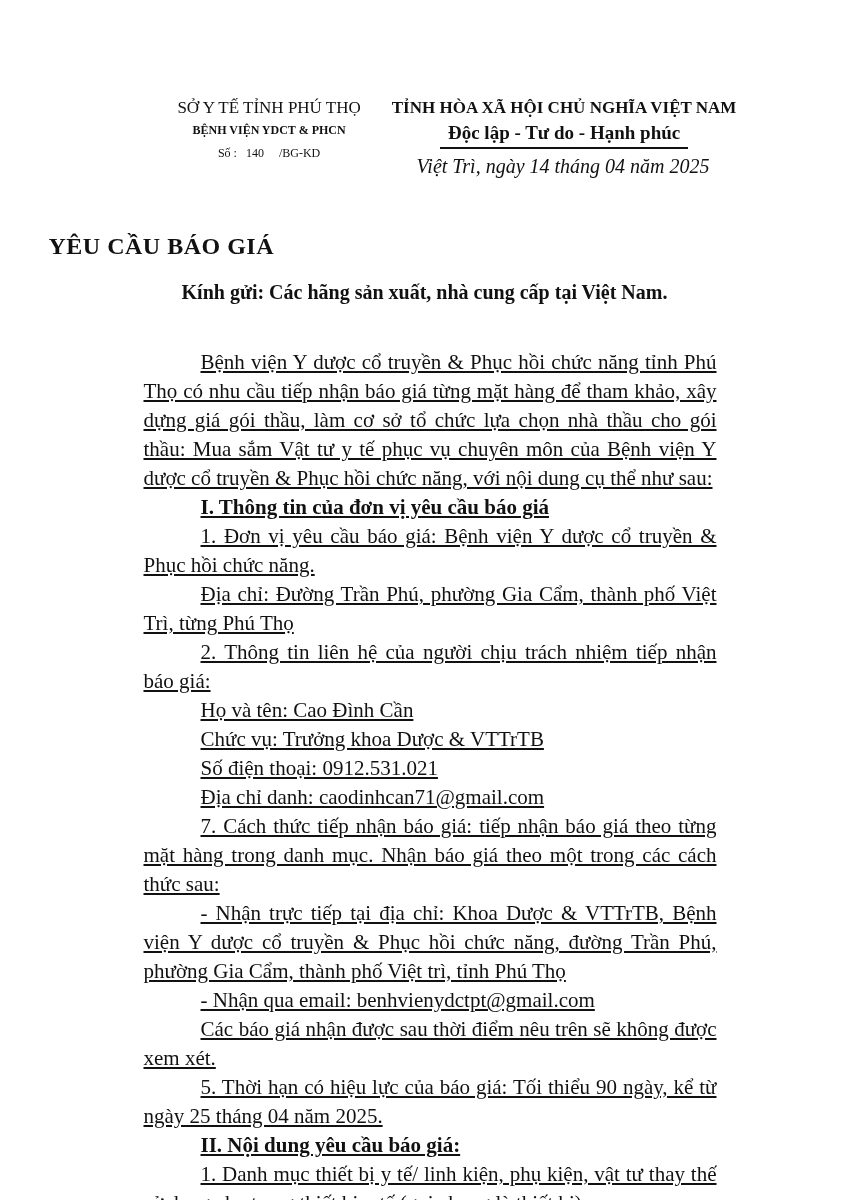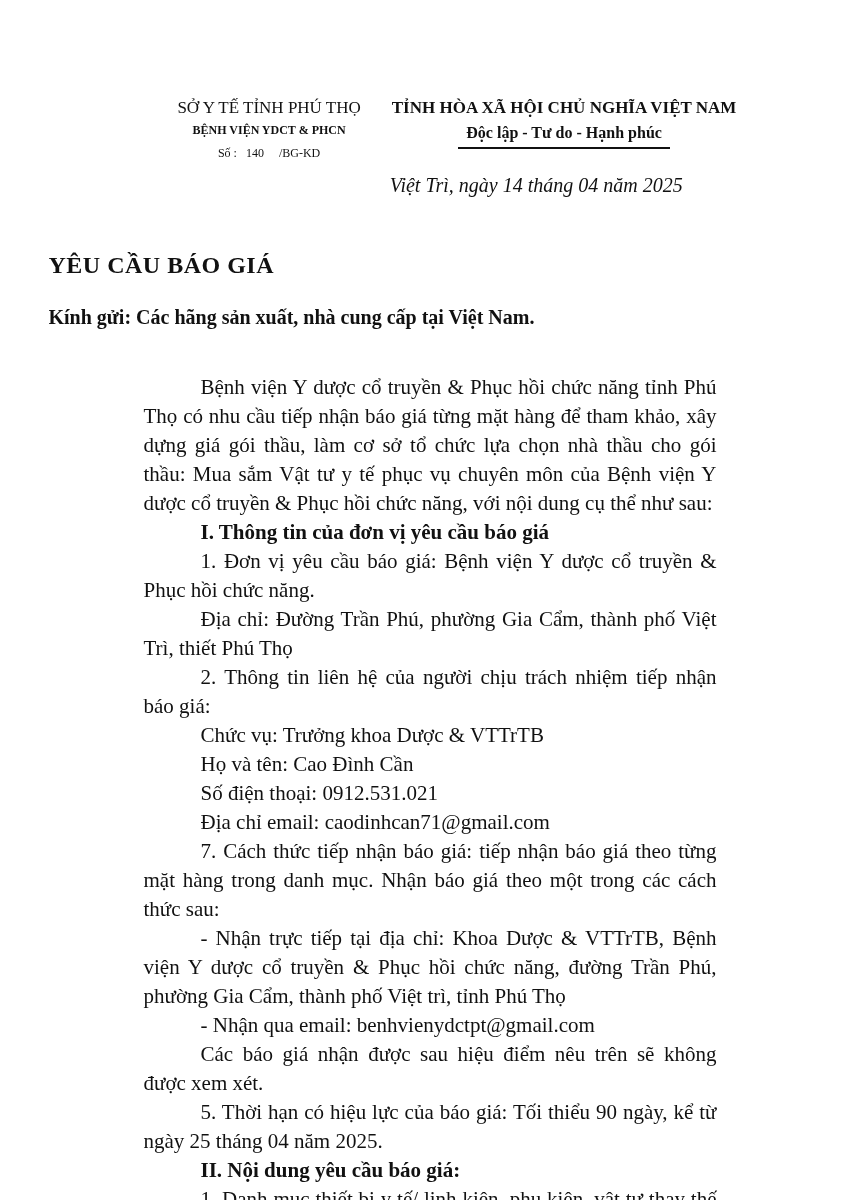--- a/index.html
+++ b/index.html
@@ -37,59 +37,61 @@
   }
   .h-line {
     font-size: 12px;
     line-height: 23px;
     white-space: pre;
   }
   .h-line.small { font-size: 17px; }
   .bold { font-weight: bold; }
   .motto {
     display: inline-block;
-    font-size: 16px;
+    font-size: 19px;
     line-height: 25px;
     border-bottom: 2px solid #111111;
     padding: 0 8px 2px 8px;
     margin-top: 1px;
   }
   .dateline {
-    margin-top: 25px;
+    margin-top: 6px;
     font-style: italic;
     font-size: 20px;
-    text-align: left;
+    text-align: center;
     padding-right: 2px;
     white-space: pre;
   }
   
   .title {
     margin: 55px 0 0 0;
     text-align: left;
     font-size: 24px;
     font-weight: bold;
     letter-spacing: 0.5px;
   }
   .salutation {
-    margin-top: 27px;
+    margin-top: 21px;
+    text-align: center;
     font-size: 20px;
     font-weight: bold;
   }
   
   .doc-body {
     margin-top: 44px;
     padding: 0 84px 0 95px;
     box-sizing: border-box;
   }
   .para {
     margin: 0;
     font-size: 21px;
     line-height: 29px;
     text-align: justify;
     text-indent: 57px;
+    text-decoration: underline;
   }
 </style>
 </head>
 <body>
 
 <div class="page">
 
   <div class="header">
     <div class="header-left">
       <div class="h-line small">SỞ Y TẾ TỈNH PHÚ THỌ</div>
@@ -106,28 +108,28 @@
   </div>
 
   <h1 class="title">YÊU CẦU BÁO GIÁ</h1>
 
   <div class="salutation">Kính gửi: Các hãng sản xuất, nhà cung cấp tại Việt Nam.</div>
 
   <div class="doc-body">
     <p class="para">Bệnh viện Y dược cổ truyền &amp; Phục hồi chức năng tỉnh Phú Thọ có nhu cầu tiếp nhận báo giá từng mặt hàng để tham khảo, xây dựng giá gói thầu, làm cơ sở tổ chức lựa chọn nhà thầu cho gói thầu: Mua sắm Vật tư y tế phục vụ chuyên môn của Bệnh viện Y dược cổ truyền &amp; Phục hồi chức năng, với nội dung cụ thể như sau:</p>
     <p class="para bold">I. Thông tin của đơn vị yêu cầu báo giá</p>
     <p class="para">1. Đơn vị yêu cầu báo giá: Bệnh viện Y dược cổ truyền &amp; Phục hồi chức năng.</p>
-    <p class="para">Địa chỉ: Đường Trần Phú, phường Gia Cẩm, thành phố Việt Trì, thiết Phú Thọ</p>
+    <p class="para">Địa chỉ: Đường Trần Phú, phường Gia Cẩm, thành phố Việt Trì, từng Phú Thọ</p>
     <p class="para">2. Thông tin liên hệ của người chịu trách nhiệm tiếp nhận báo giá:</p>
+    <p class="para">Họ và tên: Cao Đình Cần</p>
     <p class="para">Chức vụ: Trưởng khoa Dược &amp; VTTrTB</p>
-    <p class="para">Họ và tên: Cao Đình Cần</p>
     <p class="para">Số điện thoại: 0912.531.021</p>
-    <p class="para">Địa chỉ email: caodinhcan71@gmail.com</p>
+    <p class="para">Địa chỉ danh: caodinhcan71@gmail.com</p>
     <p class="para">7. Cách thức tiếp nhận báo giá: tiếp nhận báo giá theo từng mặt hàng trong danh mục. Nhận báo giá theo một trong các cách thức sau:</p>
     <p class="para">- Nhận trực tiếp tại địa chỉ: Khoa Dược &amp; VTTrTB, Bệnh viện Y dược cổ truyền &amp; Phục hồi chức năng, đường Trần Phú, phường Gia Cẩm, thành phố Việt trì, tỉnh Phú Thọ</p>
     <p class="para">- Nhận qua email: benhvienydctpt@gmail.com</p>
-    <p class="para">Các báo giá nhận được sau hiệu điểm nêu trên sẽ không được xem xét.</p>
+    <p class="para">Các báo giá nhận được sau thời điểm nêu trên sẽ không được xem xét.</p>
     <p class="para">5. Thời hạn có hiệu lực của báo giá: Tối thiểu 90 ngày, kể từ ngày 25 tháng 04 năm 2025.</p>
     <p class="para bold">II. Nội dung yêu cầu báo giá:</p>
     <p class="para">1. Danh mục thiết bị y tế/ linh kiện, phụ kiện, vật tư thay thế sử dụng cho trang thiết bị y tế (gọi chung là thiết bị).</p>
   </div>
 
 </div>
 
 </body></html>

